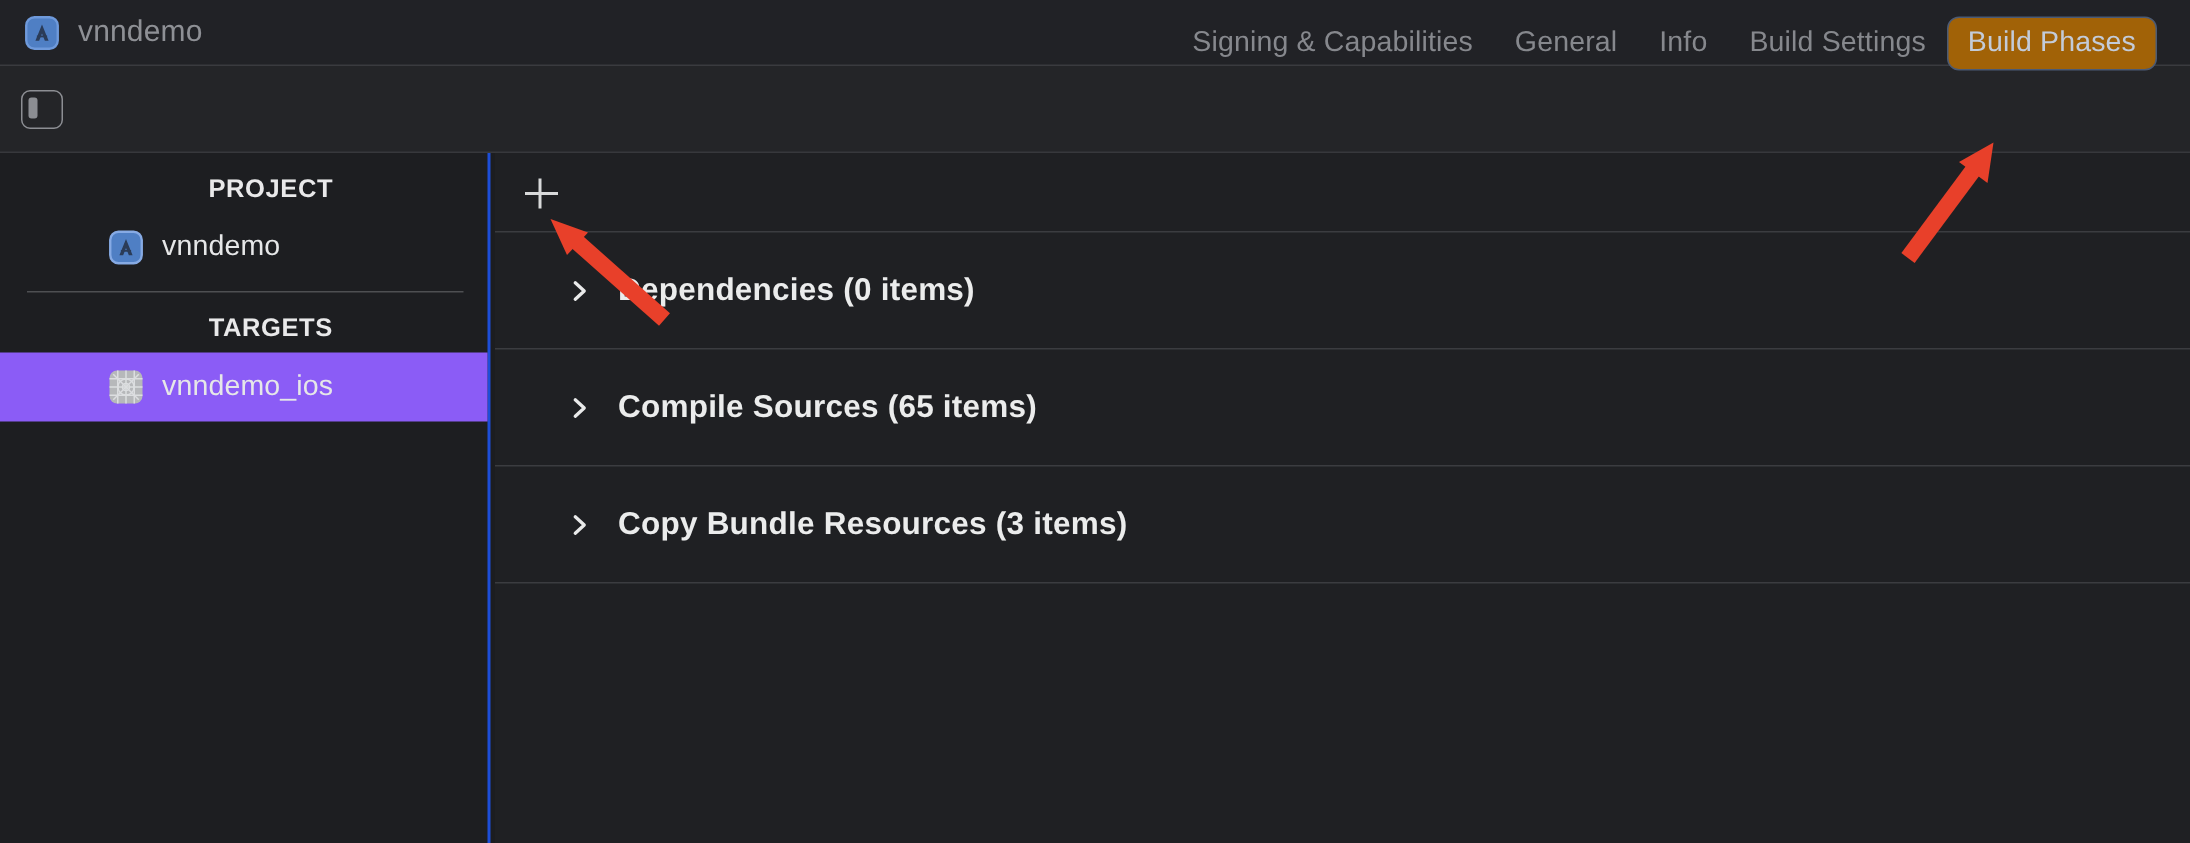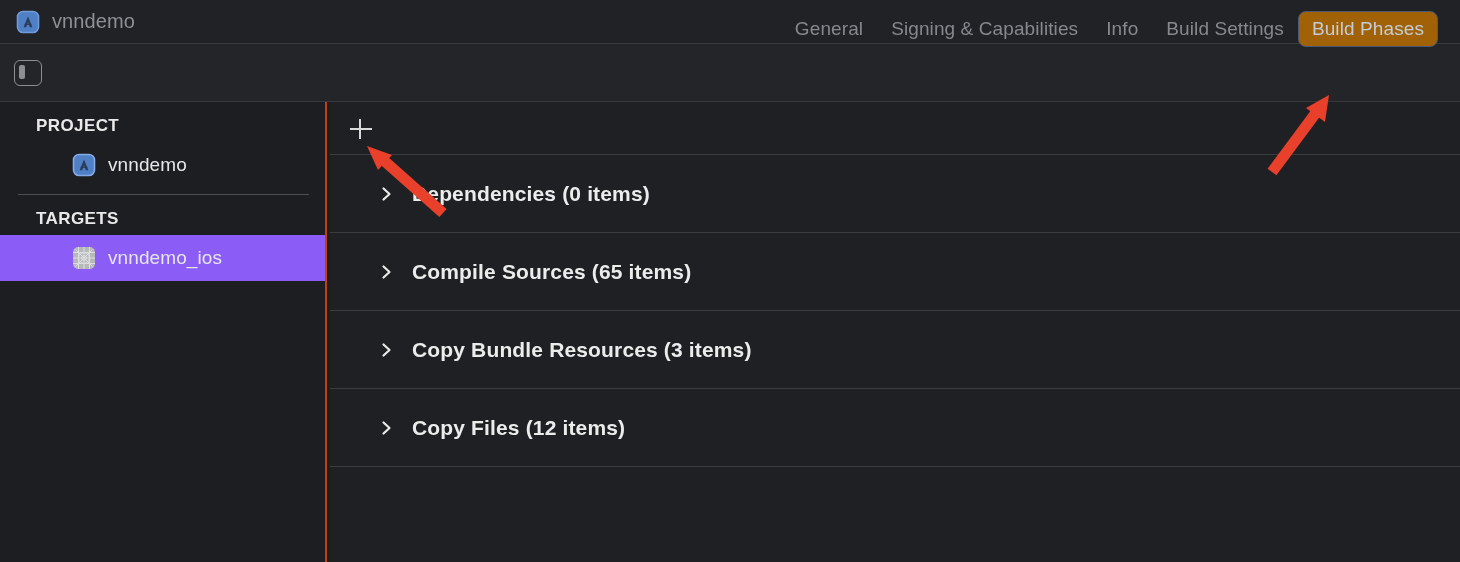--- a/index.html
+++ b/index.html
@@ -93,22 +93,23 @@
     border: 1px solid #4b5a74;
     padding: 6px 13px;
   }
 
   
   .sidebar {
     position: absolute;
     left: 0; top: 102px;
     width: 327px; height: 460px;
     background: #1d1e21;
-    border-right: 2px solid #c2410c;
-    box-sizing: border-box;
+    border-right: 2px solid #1d4ed8;
+    box-sizing: border-box;
+    text-align: center;
   }
   .sb-header {
     font-size: 17px;
     font-weight: bold;
     color: #e9e9ea;
     padding: 14px 0 6px 36px;
     letter-spacing: 0.4px;
   }
   .sb-row {
     display: flex;
@@ -211,22 +212,22 @@
     <span class="title">vnndemo</span>
   </div>
 
   <div class="tabbar"></div>
 
   <button class="sidebar-toggle">
     <span class="bar"></span>
   </button>
 
   <div class="tabs">
+    <div class="tab">Signing &amp; Capabilities</div>
     <div class="tab">General</div>
-    <div class="tab">Signing &amp; Capabilities</div>
     <div class="tab">Info</div>
     <div class="tab">Build Settings</div>
     <div class="tab selected">Build Phases</div>
   </div>
 
   <div class="sidebar">
     <div class="sb-header">PROJECT</div>
 
     <div class="sb-row">
       <span class="ico">
@@ -289,28 +290,20 @@
 
     <div class="phase-row">
       <span class="chevron">
         <svg width="14" height="16" viewBox="0 0 14 16">
             <path d="M3.5 2.5 L9.5 8 L3.5 13.5" fill="none" stroke="#e9eaea" stroke-width="2.2" stroke-linecap="round" stroke-linejoin="round"></path>
           </svg>
       </span>
       <span class="phase-label">Copy Bundle Resources (3 items)</span>
     </div>
 
-    <div class="phase-row">
-      <span class="chevron">
-        <svg width="14" height="16" viewBox="0 0 14 16">
-            <path d="M3.5 2.5 L9.5 8 L3.5 13.5" fill="none" stroke="#e9eaea" stroke-width="2.2" stroke-linecap="round" stroke-linejoin="round"></path>
-          </svg>
-      </span>
-      <span class="phase-label">Copy Files (12 items)</span>
-    </div>
 
   </div>
 
   <svg class="annot">
     <g>
       <path d="M443 213 L381 158" stroke="#e8402a" stroke-width="11" stroke-linecap="butt"></path>
       <path d="M367 146 L392 155 L378 170 Z" fill="#e8402a"></path>
     </g>
     <g>
       <path d="M1272 172 L1318 110" stroke="#e8402a" stroke-width="11" stroke-linecap="butt"></path>

